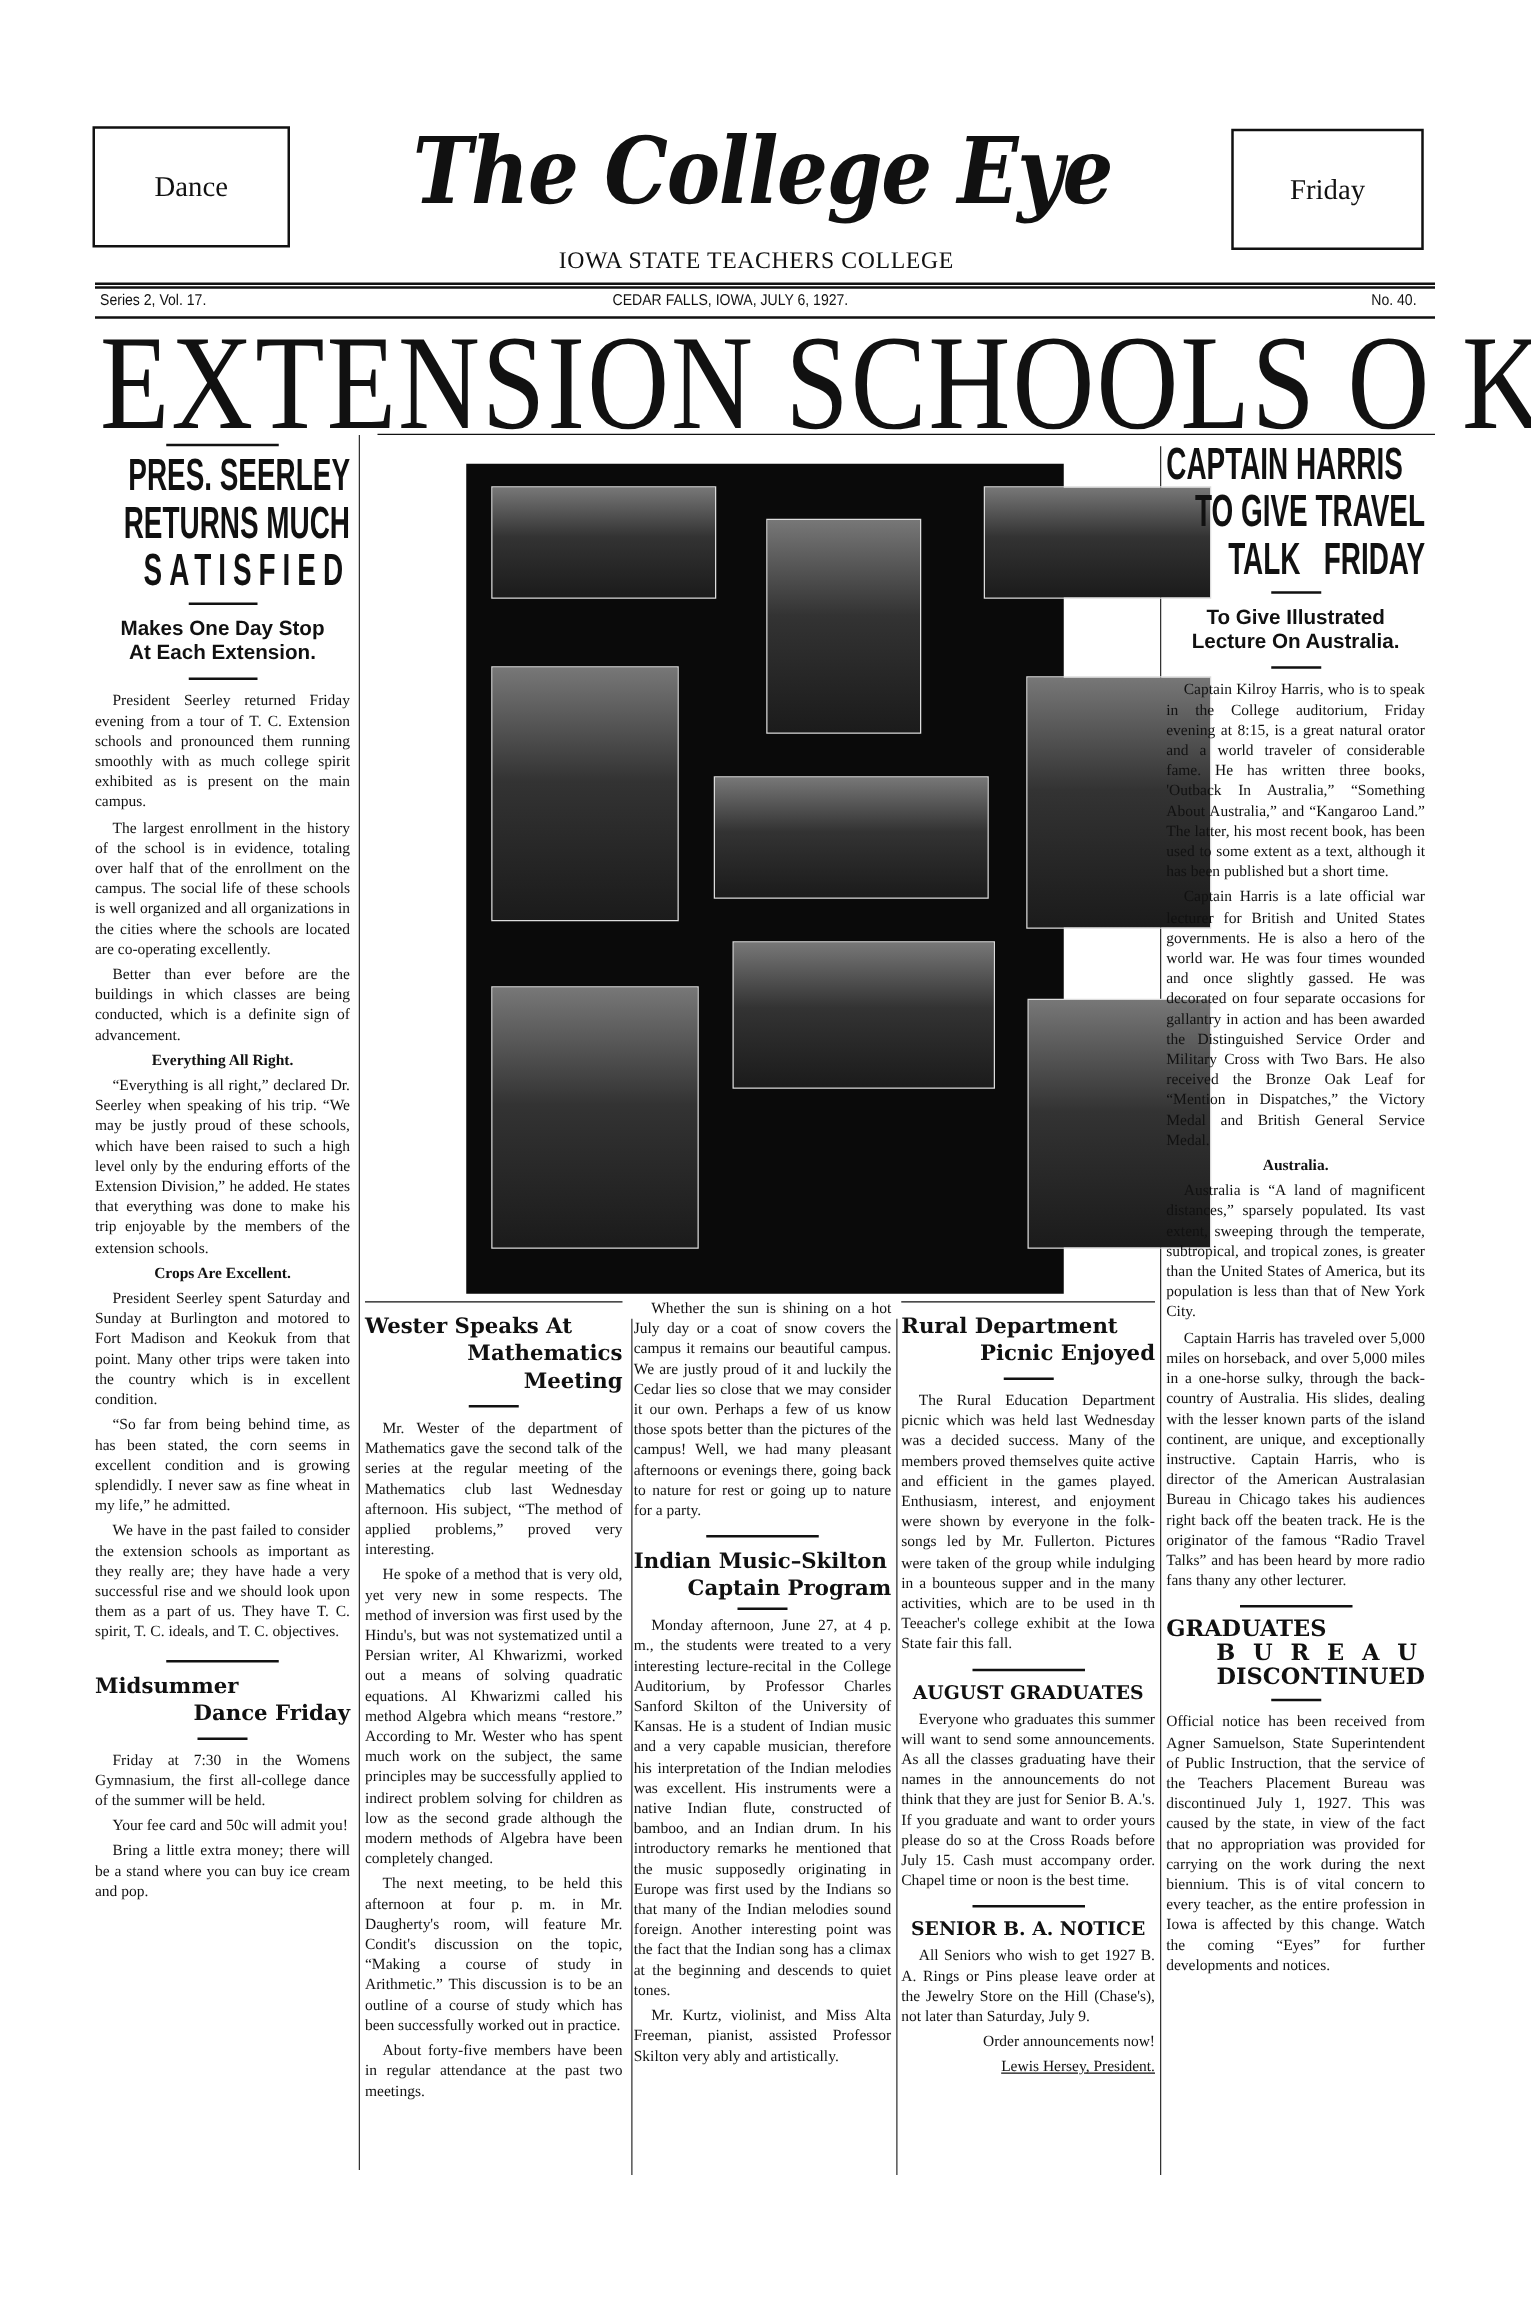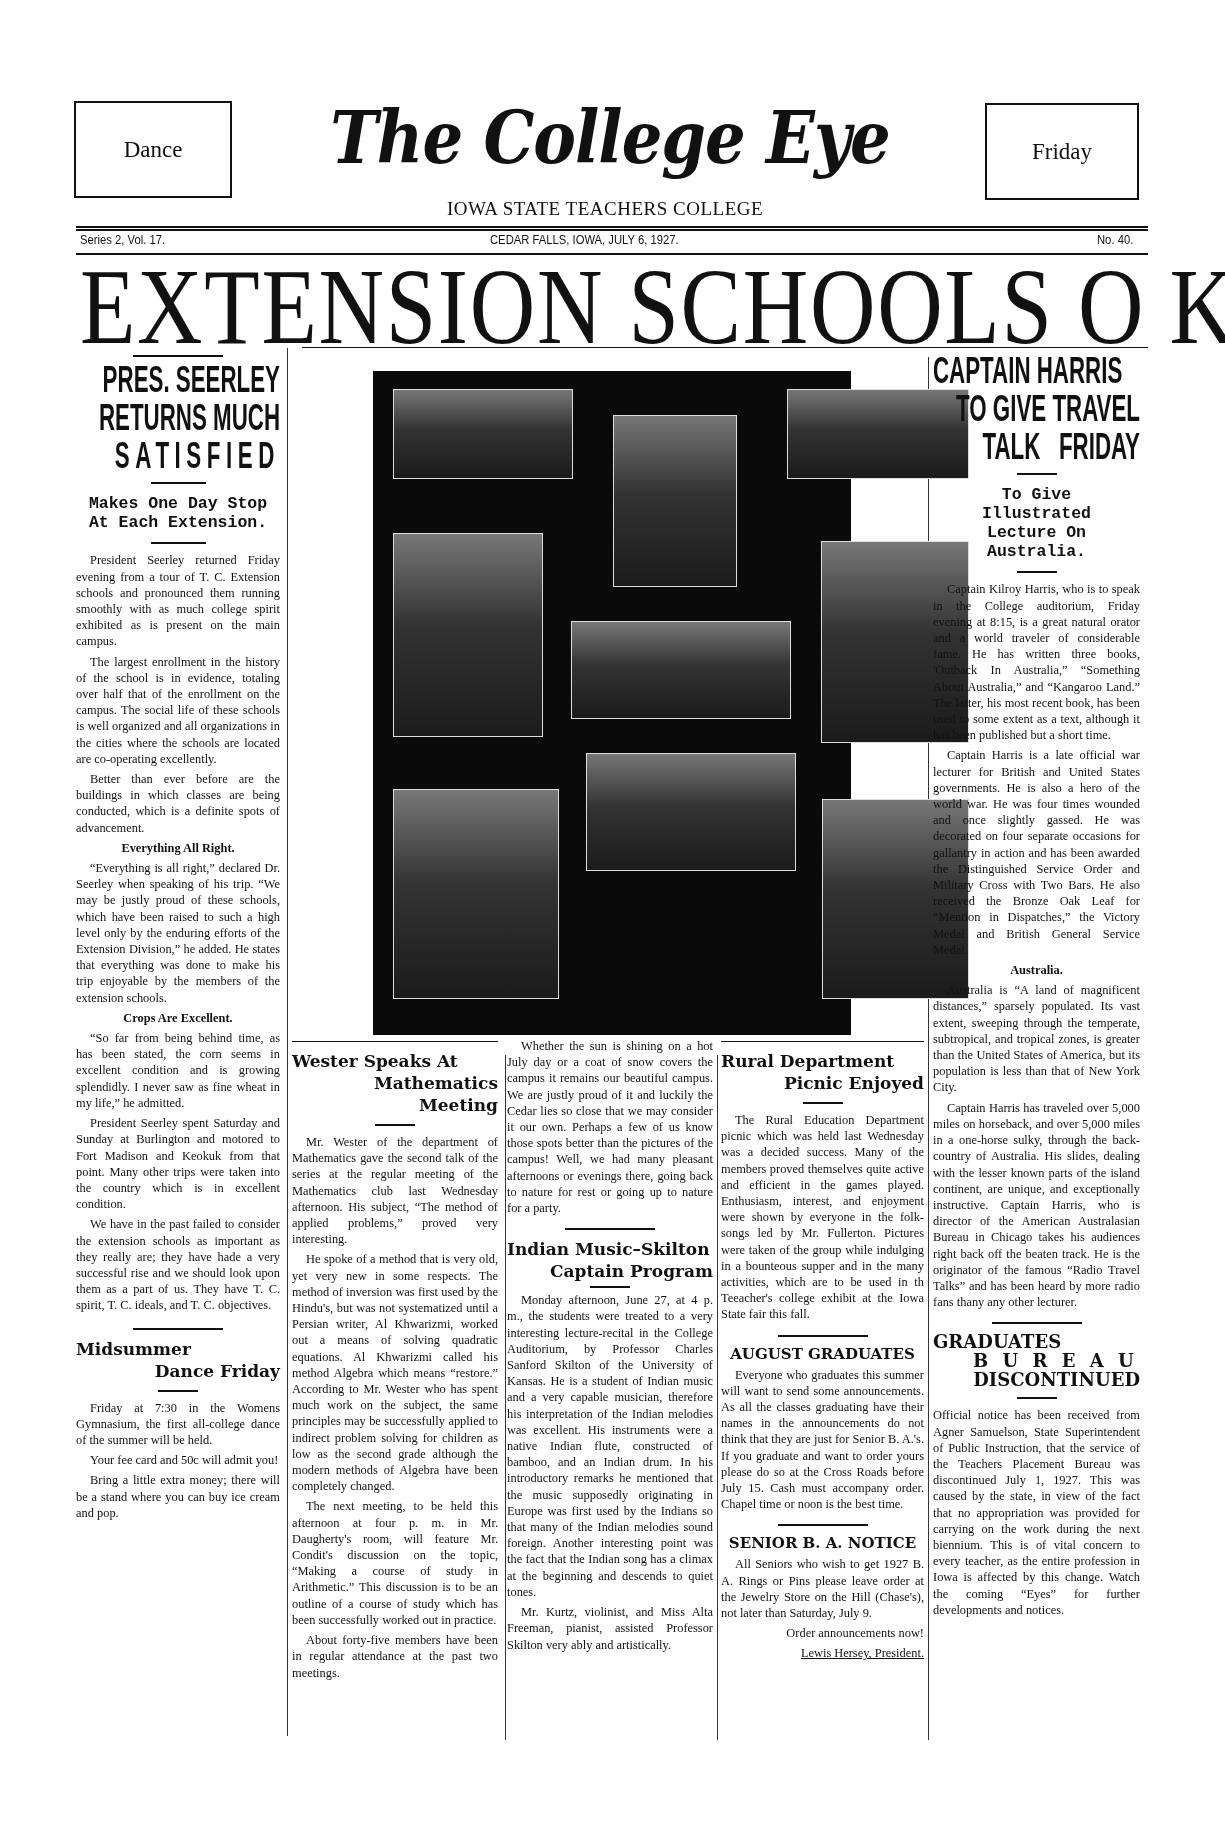--- a/index.html
+++ b/index.html
@@ -8,21 +8,21 @@
   .box { border: 2px solid #111; display: flex; align-items: center; justify-content: center; font-size: 23px; }
   .blackletter { font-family: "DejaVu Serif", serif; font-weight: bold; font-size: 64px; letter-spacing: -1px; transform: scaleY(1.15); font-style: italic; }
   .sub { font-size: 19px; letter-spacing: 0.5px; }
   .rule2 { border-top: 3px double #111; height: 0; }
   .rule { border-top: 2px solid #111; height: 0; }
   .meta { font-size: 12.5px; font-family: "Liberation Sans", sans-serif; transform: scaleX(0.9); transform-origin: left; }
   .headline { font-family: "Liberation Serif", serif; font-size: 108px; transform: scaleX(0.84); transform-origin: left; letter-spacing: 2px; white-space: nowrap; }
   .condensed { font-family: "Liberation Sans", sans-serif; font-weight: bold; transform: scaleX(0.62); transform-origin: right; line-height: 1.05; white-space: nowrap; text-align: right; }
   .col { font-size: 12.4px; line-height: 16.2px; text-align: justify; }
   .col p { margin: 0 0 4px 0; text-indent: 14px; }
-  .subhead { font-weight: bold; font-size: 16.5px; line-height: 19px; text-align: center; margin: 10px; font-family: Liberation Mono, monospace; }
+  .subhead { font-weight: bold; font-size: 16.5px; line-height: 19px; text-align: center; margin: 10px; font-family: Liberation Sans, sans-serif; }
   .minirule { width: 60px; border-top: 2px solid #111; margin: 8px auto; }
   .inthead { font-weight: bold; text-align: center; margin: 3px 0; text-indent: 0 !important; }
   .h2 { font-family: "DejaVu Serif", serif; font-weight: bold; font-size: 17px; line-height: 22px; }
   .h2 .r { text-align: right; }
   .vrule { border-left: 1px solid #333; }
   .photo-block { background: #0a0a0a; }
   .ph { position: absolute; border: 1.5px solid #ddd; background: linear-gradient(180deg, #777 0%, #333 45%, #1b1b1b 100%); }
   .caps { font-family: "DejaVu Serif", serif; font-weight: bold; text-align: center; font-size: 15px; }
 </style>
 </head>
@@ -56,26 +56,26 @@
   <div class="minirule" style="width:90px;margin:0 auto 4px;"></div>
   <div class="condensed" style="font-size:36px;width:330px;margin-left:-126px;">PRES. SEERLEY</div>
   <div class="condensed" style="font-size:36px;width:330px;margin-left:-126px;">RETURNS MUCH</div>
   <div class="condensed" style="font-size:36px;width:330px;margin-left:-126px;letter-spacing:9px;">SATISFIED</div>
   <div class="minirule" style="width:55px;"></div>
   <p class="subhead">Makes One Day Stop At Each Extension.</p>
   <div class="minirule" style="width:55px;"></div>
   <div class="col">
     <p>President Seerley returned Friday evening from a tour of T. C. Extension schools and pronounced them running smoothly with as much college spirit exhibited as is present on the main campus.</p>
     <p>The largest enrollment in the history of the school is in evidence, totaling over half that of the enrollment on the campus. The social life of these schools is well organized and all organizations in the cities where the schools are located are co-operating excellently.</p>
-    <p>Better than ever before are the buildings in which classes are being conducted, which is a definite spots of advancement.</p>
+    <p>Better than ever before are the buildings in which classes are being conducted, which is a definite sign of advancement.</p>
     <p class="inthead">Everything All Right.</p>
     <p>“Everything is all right,” declared Dr. Seerley when speaking of his trip. “We may be justly proud of these schools, which have been raised to such a high level only by the enduring efforts of the Extension Division,” he added. He states that everything was done to make his trip enjoyable by the members of the extension schools.</p>
     <p class="inthead">Crops Are Excellent.</p>
+    <p>President Seerley spent Saturday and Sunday at Burlington and motored to Fort Madison and Keokuk from that point. Many other trips were taken into the country which is in excellent condition.</p>
     <p>“So far from being behind time, as has been stated, the corn seems in excellent condition and is growing splendidly. I never saw as fine wheat in my life,” he admitted.</p>
-    <p>President Seerley spent Saturday and Sunday at Burlington and motored to Fort Madison and Keokuk from that point. Many other trips were taken into the country which is in excellent condition.</p>
     <p>We have in the past failed to consider the extension schools as important as they really are; they have hade a very successful rise and we should look upon them as a part of us. They have T. C. spirit, T. C. ideals, and T. C. objectives.</p>
   </div>
   <div class="minirule" style="width:90px;margin-top:14px;"></div>
   <div class="h2">
     <div>Midsummer</div>
     <div class="r">Dance Friday</div>
   </div>
   <div class="minirule" style="width:40px;"></div>
   <div class="col">
     <p>Friday at 7:30 in the Womens Gymnasium, the first all-college dance of the summer will be held.</p>

